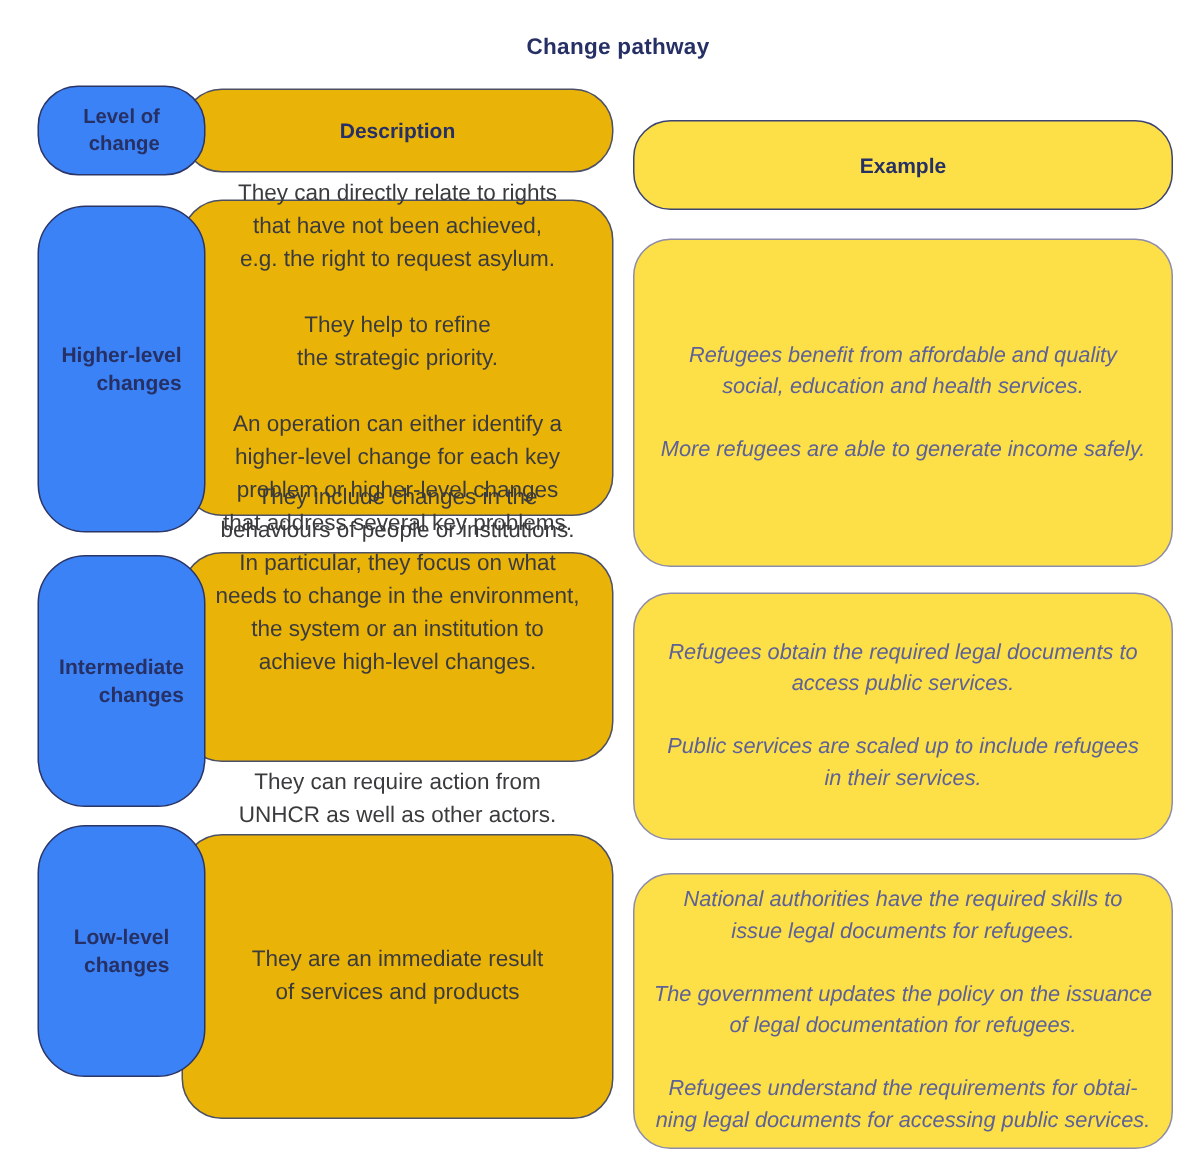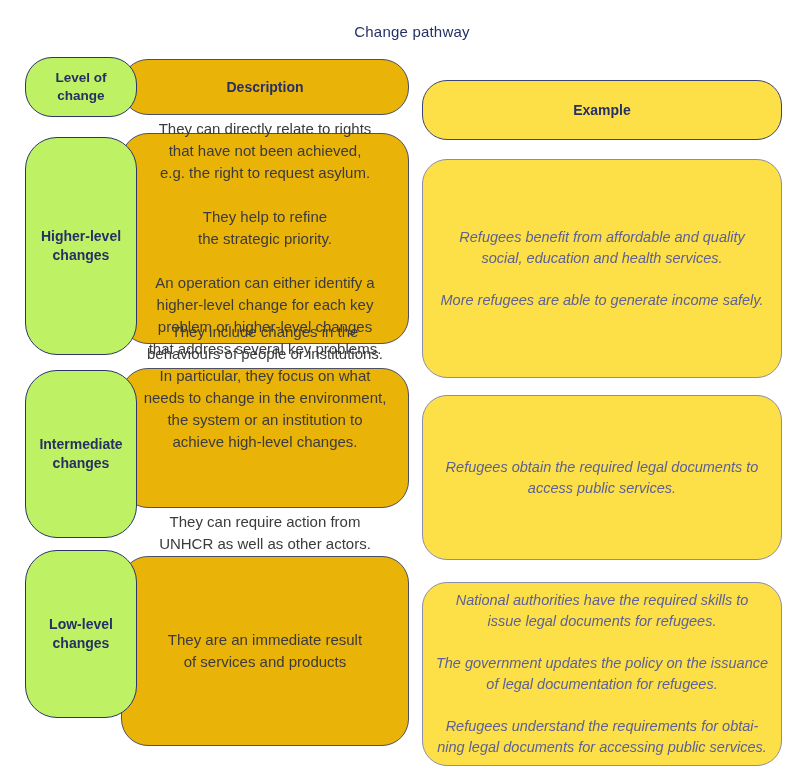--- a/index.html
+++ b/index.html
@@ -6,30 +6,30 @@
   html, body { background: #ffffff; }
   body {
     width: 800px; height: 772px;
     font-family: "Liberation Sans", sans-serif;
     position: relative;
   }
   .page { position: relative; width: 800px; height: 772px; background: #fff; }
 
   .title {
     position: absolute; top: 23px; left: 0; width: 100%;
-    text-align: center; font-size: 15px; font-weight: normal;
+    text-align: center; font-size: 15px; font-weight: bold;
     color: #263064; letter-spacing: .2px; padding-left: 24px;
   }
 
   
   .pill {
     position: absolute; left: 25px; width: 112px;
-    background: #bef264; border: 1.6px solid #2b3566; border-radius: 27px;
+    background: #3b82f6; border: 1.6px solid #2b3566; border-radius: 27px;
     display: flex; align-items: center; justify-content: center;
-    text-align: center; color: #263064; font-weight: bold;
+    text-align: right; color: #263064; font-weight: bold;
     white-space: pre-line; z-index: 2;
   }
   .desc-box {
     position: absolute; left: 121px; width: 288px;
     background: #eab308; border: 1px solid #4c5064; border-radius: 27px;
     display: flex; flex-direction: column; align-items: center; justify-content: center;
     z-index: 1; text-align: center;
   }
   .example-box {
     position: absolute; left: 422px; width: 360px;
@@ -110,20 +110,22 @@
 In particular, they focus on what
 needs to change in the environment,
 the system or an institution to
 achieve high-level changes.</p>
       <p>They can require action from
 UNHCR as well as other actors.</p>
     </div>
     <div class="example-box">
       <p>Refugees obtain the required legal documents to
 access public services.</p>
+      <p>Public services are scaled up to include refugees
+in their services.</p>
     </div>
   </div>
 
   <div class="row row3">
     <div class="pill">Low-level
 changes</div>
     <div class="desc-box">
       <p>They are an immediate result
 of services and products</p>
     </div>

